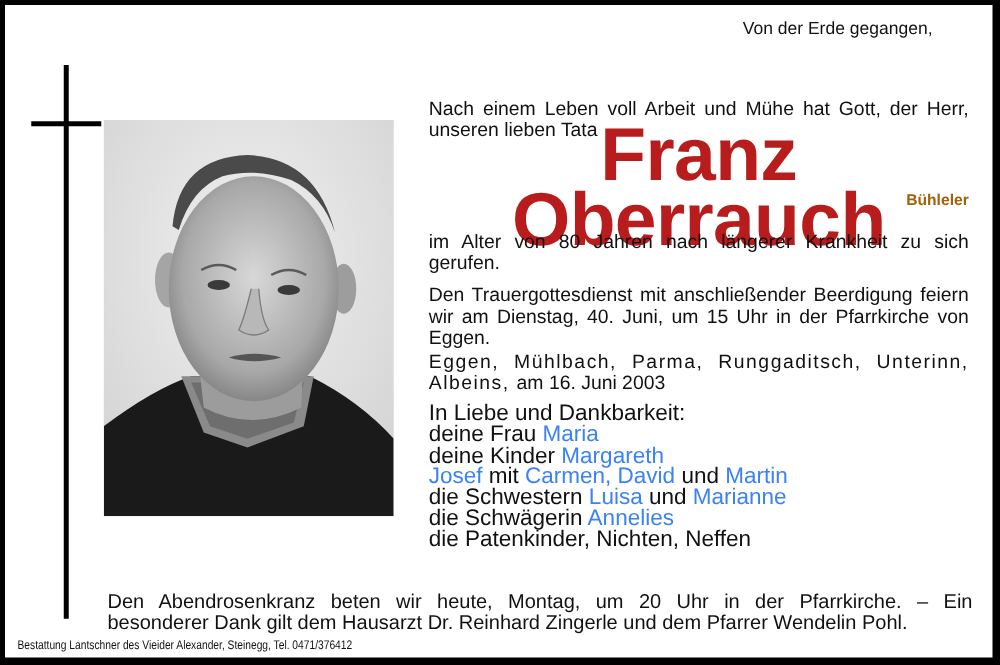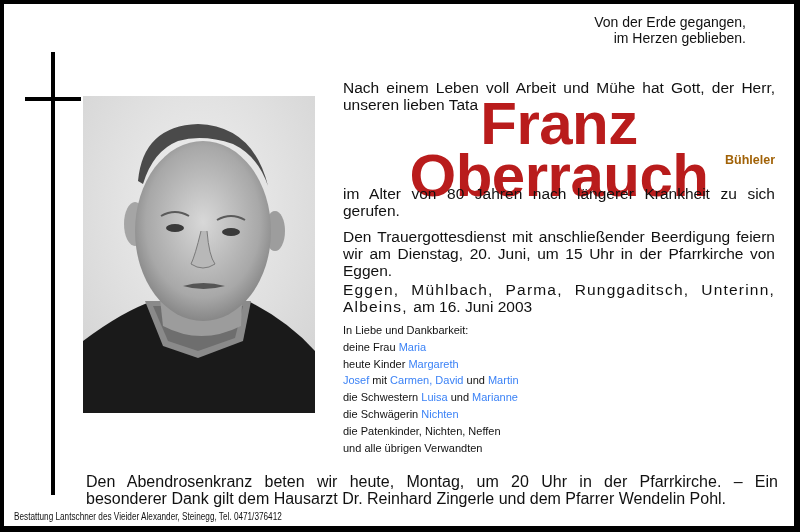--- a/index.html
+++ b/index.html
@@ -12,21 +12,21 @@
   .photo svg { display: block; width: 100%; height: 100%; }
   .motto { position: absolute; right: 54px; top: 14px; font-size: 14px; line-height: 16px; text-align: right; }
   .intro { position: absolute; left: 343px; top: 54px; width: 432px; font-size: 15.5px; line-height: 17px; text-align: justify; text-align-last: left; margin-top: 25px; }
   .name { position: absolute; left: 343px; top: 98px; width: 432px; text-align: center; font-weight: bold; font-size: 60px; line-height: 52px; letter-spacing: -0.5px; color: #b91c1c; }
   .nickname { position: absolute; left: 343px; top: 153px; width: 432px; text-align: right; font-weight: bold; font-size: 12.5px; line-height: 14px; color: #a16207; }
   .para { position: absolute; left: 343px; width: 432px; font-size: 15.5px; line-height: 17px; text-align: justify; text-align-last: left; }
   .p-age { top: 185px; }
   .p-service { top: 228px; }
   .p-place { top: 281px; letter-spacing: 1.2px; }
   .p-place .date { letter-spacing: 0; }
-  .family { position: absolute; left: 343px; top: 322px; width: 432px; font-size: 11px; line-height: 16.8px; }
+  .family { position: absolute; left: 343px; top: 322px; width: 432px; font-size: 18px; line-height: 16.8px; }
   .family .line { white-space: nowrap; }
   .family b { font-weight: normal; color: #3b82f6; }
   .footer-text { position: absolute; left: 86px; top: 473px; width: 692px; font-size: 16px; line-height: 17px; text-align: justify; text-align-last: justify; }
   .footer-text .l2 { text-align-last: left; }
   .undertaker { position: absolute; left: 14px; top: 511px; font-size: 10px; line-height: 12px; transform: scaleX(0.82); transform-origin: left top; white-space: nowrap; }
 </style>
 </head>
 <body>
 
 <div class="frame"></div>
@@ -69,64 +69,62 @@
     <path d="M134 124 Q148 116 162 124" stroke="#5a5a5a" stroke-width="2" fill="none"></path>
 
     <path d="M118 135 Q112 160 108 168 Q120 176 132 168 Q126 160 124 135" fill="#b8b8b8" stroke="#7a7a7a" stroke-width="1"></path>
 
     <path d="M100 190 Q120 184 142 190 Q120 196 100 190 Z" fill="#555"></path>
   </svg>
 </div>
 
 <div class="motto">
   <div>Von der Erde gegangen,</div>
-  <div>im Herzen geblieben.</div>
 </div>
 
 <div class="intro">Nach einem Leben voll Arbeit und Mühe hat Gott, der Herr, unseren lieben Tata</div>
 
 <div class="name">Franz Oberrauch</div>
 <div class="nickname">Bühleler</div>
 
 <div class="para p-age">im Alter von 80 Jahren nach längerer Krankheit zu sich gerufen.</div>
-<div class="para p-service">Den Trauergottesdienst mit anschließender Beerdigung feiern wir am Dienstag, 20. Juni, um 15 Uhr in der Pfarrkirche von Eggen.</div>
+<div class="para p-service">Den Trauergottesdienst mit anschließender Beerdigung feiern wir am Dienstag, 40. Juni, um 15 Uhr in der Pfarrkirche von Eggen.</div>
 <div class="para p-place">
   <span>Eggen, Mühlbach, Parma, Runggaditsch, Unterinn, Albeins,</span>
   <span class="date">am 16. Juni 2003</span>
 </div>
 
 <div class="family">
   <div class="line">In Liebe und Dankbarkeit:</div>
   <div class="line">
     <span>deine Frau</span>
     <b>Maria</b>
   </div>
   <div class="line">
-    <span>heute Kinder</span>
+    <span>deine Kinder</span>
     <b>Margareth</b>
   </div>
   <div class="line">
     <b>Josef</b>
     <span>mit</span>
     <b>Carmen, David</b>
     <span>und</span>
     <b>Martin</b>
   </div>
   <div class="line">
     <span>die Schwestern</span>
     <b>Luisa</b>
     <span>und</span>
     <b>Marianne</b>
   </div>
   <div class="line">
     <span>die Schwägerin</span>
-    <b>Nichten</b>
+    <b>Annelies</b>
   </div>
   <div class="line">die Patenkinder, Nichten, Neffen</div>
-  <div class="line">und alle übrigen Verwandten</div>
 </div>
 
 <div class="footer-text">
   <div>Den Abendrosenkranz beten wir heute, Montag, um 20 Uhr in der Pfarrkirche. – Ein</div>
   <div class="l2">besonderer Dank gilt dem Hausarzt Dr. Reinhard Zingerle und dem Pfarrer Wendelin Pohl.</div>
 </div>
 
 <div class="undertaker">Bestattung Lantschner des Vieider Alexander, Steinegg, Tel. 0471/376412</div>
 
 </body></html>

